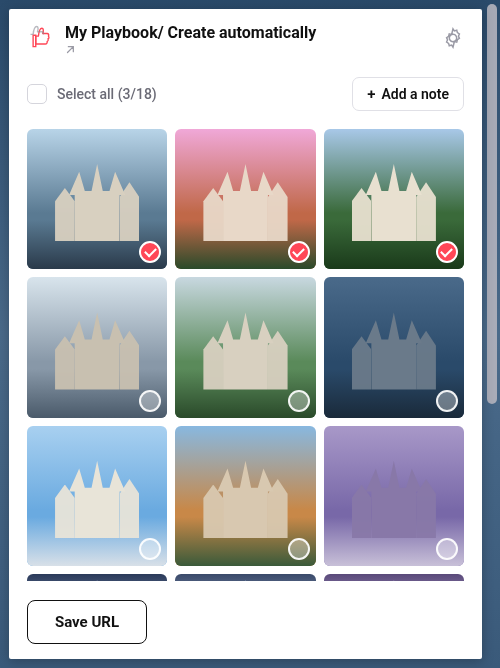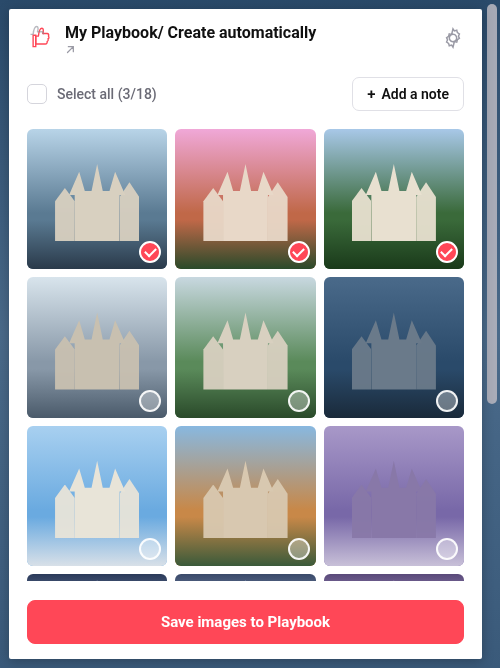--- a/index.html
+++ b/index.html
@@ -335,16 +335,16 @@
             <div class="ground" style="height:35%;background:linear-gradient(180deg,#7a6a9a,#3a2a5a)"></div>
             <div class="bldg" style="left:30%;bottom:20%;width:40%;height:55%;background:#8a7aaa;clip-path:polygon(10% 100%,10% 40%,0% 40%,18% 10%,28% 35%,40% 35%,50% 0%,60% 35%,72% 35%,82% 10%,100% 40%,90% 40%,90% 100%)"></div>
             <div class="bldg" style="left:20%;bottom:20%;width:14%;height:38%;background:#8a7aaa;opacity:.95;clip-path:polygon(0% 100%,0% 25%,50% 0%,100% 25%,100% 100%)"></div>
             <div class="bldg" style="left:66%;bottom:20%;width:14%;height:42%;background:#8a7aaa;opacity:.95;clip-path:polygon(0% 100%,0% 25%,50% 0%,100% 25%,100% 100%)"></div>
           </div>
         </div>
       </div>
   </div>
 
   <div class="footer">
-    <div class="btn btn-primary">Save images to Playbook</div>
+    <div class="btn btn-secondary">Save URL</div>
   </div>
 
 </div>
 
 </body></html>

